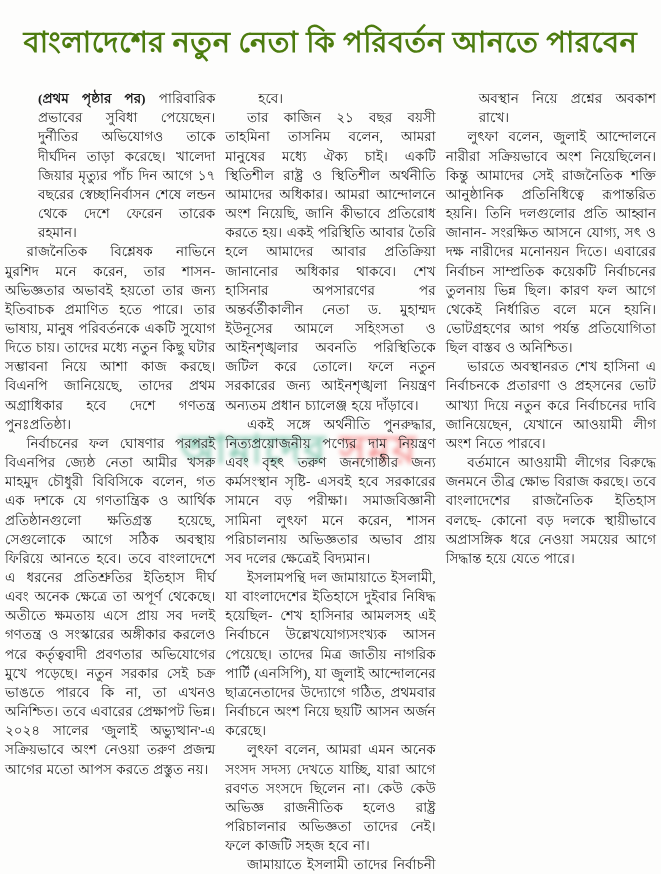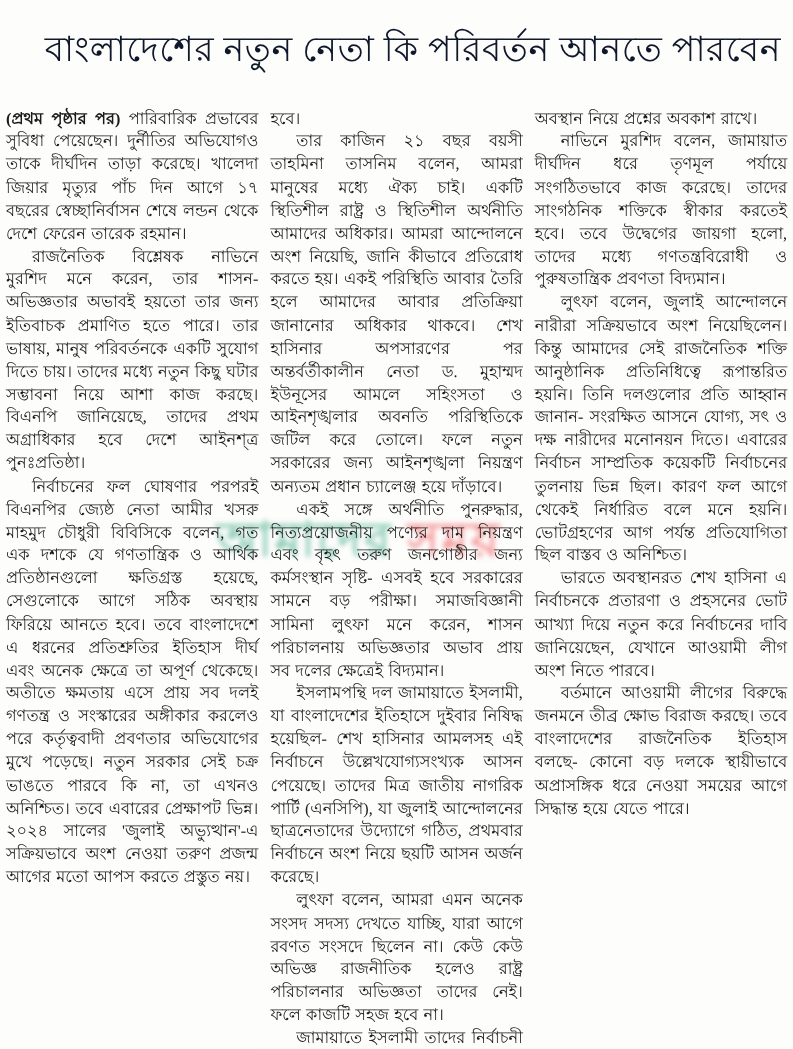--- a/index.html
+++ b/index.html
@@ -10,25 +10,25 @@
   }
   .page {
     position: relative;
     width: 661px; height: 874px;
     background: #fdfdfc;
     overflow: hidden;
     box-sizing: border-box;
   }
   .headline {
     position: relative; z-index: 2;
-    text-align: right;
-    font-weight: normal;
+    text-align: center;
+    font-weight: bold;
     font-size: 29px;
     line-height: 1.25;
-    color: #0f172a;
+    color: #4d7c0f;
     padding: 5px 10px 9px 10px;
     letter-spacing: 0.5px;
   }
   .columns {
     position: relative; z-index: 2;
     display: flex;
     gap: 10px;
     padding: 0 5px;
     box-sizing: border-box;
   }
@@ -37,21 +37,21 @@
     text-align: justify;
     font-size: 13.5px;
     line-height: 1.42;
     color: #1b1b1b;
     word-spacing: 1px;
   }
   .col p {
     margin: 0;
     text-indent: 1.6em;
   }
-  .col p.noindent { text-indent: 0; }
+  .col p.noindent { text-indent: 0; margin-left: 33px; }
   .col b.lead { font-weight: bold; }
   .watermark {
     position: absolute;
     left: 180px; top: 418px;
     z-index: 1;
     font-size: 40px;
     font-weight: bold;
     white-space: nowrap;
     filter: blur(2px);
     opacity: 0.5;
@@ -67,33 +67,32 @@
   <div class="watermark">
     <span style="color:#2fa47e;">আমাদের</span>
     <span style="color:#ee4444;">সময়</span>
   </div>
 
   <h1 class="headline">বাংলাদেশের নতুন নেতা কি  পরিবর্তন আনতে পারবেন</h1>
 
   <div class="columns">
     <div class="col">
         <p class="noindent"><b class="lead">(প্রথম পৃষ্ঠার পর) </b>পারিবারিক প্রভাবের সুবিধা পেয়েছেন। দুর্নীতির অভিযোগও তাকে দীর্ঘদিন তাড়া করেছে। খালেদা জিয়ার মৃত্যুর পাঁচ দিন আগে ১৭ বছরের স্বেচ্ছানির্বাসন শেষে লন্ডন থেকে দেশে ফেরেন তারেক রহমান।</p>
-        <p>রাজনৈতিক বিশ্লেষক নাভিনে মুরশিদ মনে করেন, তার শাসন-অভিজ্ঞতার অভাবই হয়তো তার জন্য ইতিবাচক প্রমাণিত হতে পারে। তার ভাষায়, মানুষ পরিবর্তনকে একটি সুযোগ দিতে চায়। তাদের মধ্যে নতুন কিছু ঘটার সম্ভাবনা নিয়ে আশা কাজ করছে। বিএনপি জানিয়েছে, তাদের প্রথম অগ্রাধিকার হবে দেশে আইনশ্ত্র পুনঃপ্রতিষ্ঠা।</p>
+        <p>রাজনৈতিক বিশ্লেষক নাভিনে মুরশিদ মনে করেন, তার শাসন-অভিজ্ঞতার অভাবই হয়তো তার জন্য ইতিবাচক প্রমাণিত হতে পারে। তার ভাষায়, মানুষ পরিবর্তনকে একটি সুযোগ দিতে চায়। তাদের মধ্যে নতুন কিছু ঘটার সম্ভাবনা নিয়ে আশা কাজ করছে। বিএনপি জানিয়েছে, তাদের প্রথম অগ্রাধিকার হবে দেশে গণতন্ত্র পুনঃপ্রতিষ্ঠা।</p>
         <p>নির্বাচনের ফল ঘোষণার পরপরই বিএনপির জ্যেষ্ঠ নেতা আমীর খসরু মাহমুদ চৌধুরী বিবিসিকে বলেন, গত এক দশকে যে গণতান্ত্রিক ও আর্থিক প্রতিষ্ঠানগুলো ক্ষতিগ্রস্ত হয়েছে, সেগুলোকে আগে সঠিক অবস্থায় ফিরিয়ে আনতে হবে। তবে বাংলাদেশে এ ধরনের প্রতিশ্রুতির ইতিহাস দীর্ঘ এবং অনেক ক্ষেত্রে তা অপূর্ণ থেকেছে। অতীতে ক্ষমতায় এসে প্রায় সব দলই গণতন্ত্র ও সংস্কারের অঙ্গীকার করলেও পরে কর্তৃত্ববাদী প্রবণতার অভিযোগের মুখে পড়েছে। নতুন সরকার সেই চক্র ভাঙতে পারবে কি না, তা এখনও অনিশ্চিত। তবে এবারের প্রেক্ষাপট ভিন্ন। ২০২৪ সালের 'জুলাই অভ্যুত্থান'-এ সক্রিয়ভাবে অংশ নেওয়া তরুণ প্রজন্ম আগের মতো আপস করতে প্রস্তুত নয়।</p>
       </div>
     <div class="col">
         <p class="noindent">হবে।</p>
         <p>তার কাজিন ২১ বছর বয়সী তাহমিনা তাসনিম বলেন, আমরা মানুষের মধ্যে ঐক্য চাই। একটি স্থিতিশীল রাষ্ট্র ও স্থিতিশীল অর্থনীতি আমাদের অধিকার। আমরা আন্দোলনে অংশ নিয়েছি, জানি কীভাবে প্রতিরোধ করতে হয়। একই পরিস্থিতি আবার তৈরি হলে আমাদের আবার প্রতিক্রিয়া জানানোর অধিকার থাকবে। শেখ হাসিনার অপসারণের পর অন্তর্বর্তীকালীন নেতা ড. মুহাম্মদ ইউনূসের আমলে সহিংসতা ও আইনশৃঙ্খলার অবনতি পরিস্থিতিকে জটিল করে তোলে। ফলে নতুন সরকারের জন্য আইনশৃঙ্খলা নিয়ন্ত্রণ অন্যতম প্রধান চ্যালেঞ্জ হয়ে দাঁড়াবে।</p>
         <p>একই সঙ্গে অর্থনীতি পুনরুদ্ধার, নিত্যপ্রয়োজনীয় পণ্যের দাম নিয়ন্ত্রণ এবং বৃহৎ তরুণ জনগোষ্ঠীর জন্য কর্মসংস্থান সৃষ্টি- এসবই হবে সরকারের সামনে বড় পরীক্ষা। সমাজবিজ্ঞানী সামিনা লুৎফা মনে করেন, শাসন পরিচালনায় অভিজ্ঞতার অভাব প্রায় সব দলের ক্ষেত্রেই বিদ্যমান।</p>
         <p>ইসলামপন্থি দল জামায়াতে ইসলামী, যা বাংলাদেশের ইতিহাসে দুইবার নিষিদ্ধ হয়েছিল- শেখ হাসিনার আমলসহ এই নির্বাচনে উল্লেখযোগ্যসংখ্যক আসন পেয়েছে। তাদের মিত্র জাতীয় নাগরিক পার্টি (এনসিপি), যা জুলাই আন্দোলনের ছাত্রনেতাদের উদ্যোগে গঠিত, প্রথমবার নির্বাচনে অংশ নিয়ে ছয়টি আসন অর্জন করেছে।</p>
         <p>লুৎফা বলেন, আমরা এমন অনেক সংসদ সদস্য দেখতে যাচ্ছি, যারা আগে রবণত সংসদে ছিলেন না। কেউ কেউ অভিজ্ঞ রাজনীতিক হলেও রাষ্ট্র পরিচালনার অভিজ্ঞতা তাদের নেই। ফলে কাজটি সহজ হবে না।</p>
         <p>জামায়াতে ইসলামী তাদের নির্বাচনী ইশতেহারে উন্নয়ন ও শাসনব্যবস্থার ওপর জোর দিলেও ইসলামী আইন বাস্তবায়নের বিষয়টি উল্লেখ করেনি। তবে তাদের ওয়েবসাইটে বলা আছে- রাজনৈতিক ক্ষমতা ছাড়া ইসলামী আইন বাস্তবায়ন সম্ভব নয়, যা ভবিষ্যতে তাদের</p>
       </div>
     <div class="col">
         <p class="noindent">অবস্থান নিয়ে প্রশ্নের অবকাশ রাখে।</p>
-        <p>নাভিনে মুরশিদ বলেন, জামায়াত দীর্ঘদিন ধরে তৃণমূল পর্যায়ে সংগঠিতভাবে কাজ করেছে। তাদের সাংগঠনিক শক্তিকে স্বীকার করতেই হবে। তবে উদ্বেগের জায়গা হলো, তাদের মধ্যে গণতন্ত্রবিরোধী ও পুরুষতান্ত্রিক প্রবণতা বিদ্যমান।</p>
         <p>লুৎফা বলেন, জুলাই আন্দোলনে নারীরা সক্রিয়ভাবে অংশ নিয়েছিলেন। কিন্তু আমাদের সেই রাজনৈতিক শক্তি আনুষ্ঠানিক প্রতিনিধিত্বে রূপান্তরিত হয়নি। তিনি দলগুলোর প্রতি আহ্বান জানান- সংরক্ষিত আসনে যোগ্য, সৎ ও দক্ষ নারীদের মনোনয়ন দিতে। এবারের নির্বাচন সাম্প্রতিক কয়েকটি নির্বাচনের তুলনায় ভিন্ন ছিল। কারণ ফল আগে থেকেই নির্ধারিত বলে মনে হয়নি। ভোটগ্রহণের আগ পর্যন্ত প্রতিযোগিতা ছিল বাস্তব ও অনিশ্চিত।</p>
         <p>ভারতে অবস্থানরত শেখ হাসিনা এ নির্বাচনকে প্রতারণা ও প্রহসনের ভোট আখ্যা দিয়ে নতুন করে নির্বাচনের দাবি জানিয়েছেন, যেখানে আওয়ামী লীগ অংশ নিতে পারবে।</p>
         <p>বর্তমানে আওয়ামী লীগের বিরুদ্ধে জনমনে তীব্র ক্ষোভ বিরাজ করছে। তবে বাংলাদেশের রাজনৈতিক ইতিহাস বলছে- কোনো বড় দলকে স্থায়ীভাবে অপ্রাসঙ্গিক ধরে নেওয়া সময়ের আগে সিদ্ধান্ত হয়ে যেতে পারে।</p>
       </div>
   </div>
 
 </div>
 
 </body></html>

